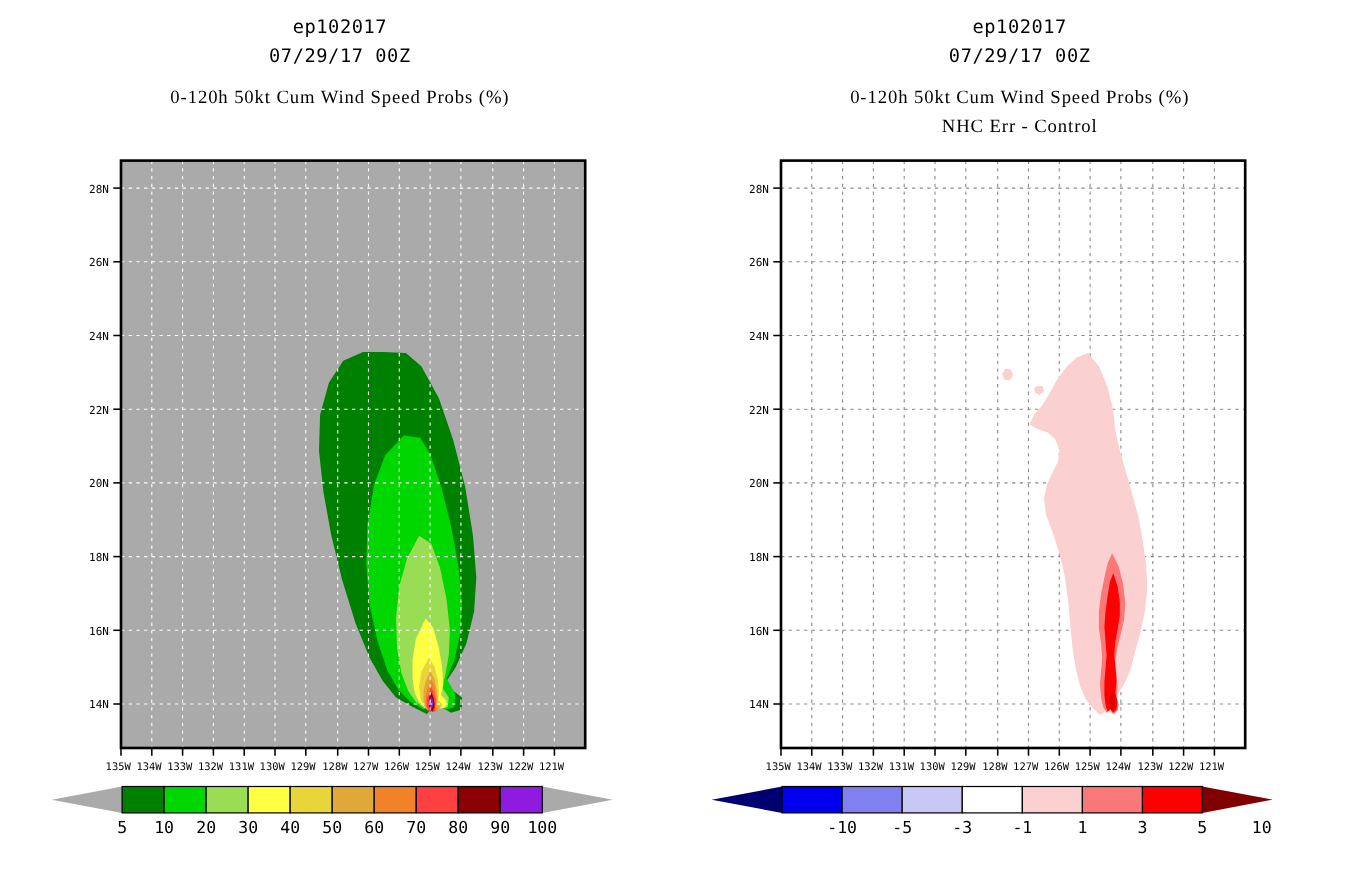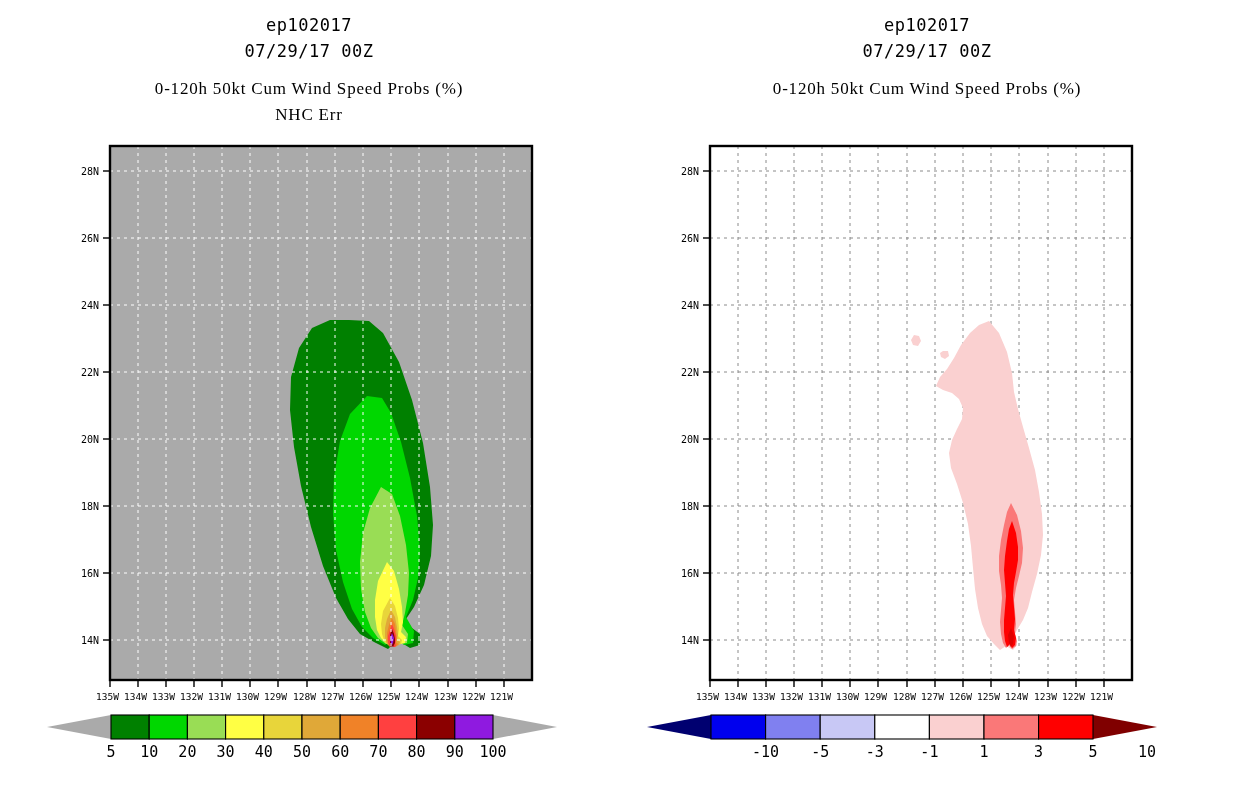--- a/index.html
+++ b/index.html
@@ -63,21 +63,20 @@
 <body>
 
 <div class="page">
 
   <div class="panel panel-left">
     <div class="titles">
       <div class="title-line">ep102017</div>
       <div class="title-line">07/29/17 00Z</div>
       <div class="title-gap"></div>
       <div class="subtitle-line">0-120h 50kt Cum Wind Speed Probs (%)</div>
-      <div class="subtitle-line">NHC Err</div>
     </div>
 
     <div class="plotwrap">
       <svg class="plot" width="618" height="800">
         <defs>
           <clipPath id="clipL">
               <rect x="110" y="146" width="422" height="534"></rect>
             </clipPath>
         </defs>
 
@@ -214,20 +213,21 @@
       </svg>
     </div>
   </div>
 
   <div class="panel panel-right">
     <div class="titles">
       <div class="title-line">ep102017</div>
       <div class="title-line">07/29/17 00Z</div>
       <div class="title-gap"></div>
       <div class="subtitle-line">0-120h 50kt Cum Wind Speed Probs (%)</div>
+      <div class="subtitle-line">NHC Err - Control</div>
     </div>
 
     <div class="plotwrap">
       <svg class="plot" width="618" height="800">
         <defs>
           <clipPath id="clipR">
               <rect x="92" y="146" width="422" height="534"></rect>
             </clipPath>
         </defs>
 

